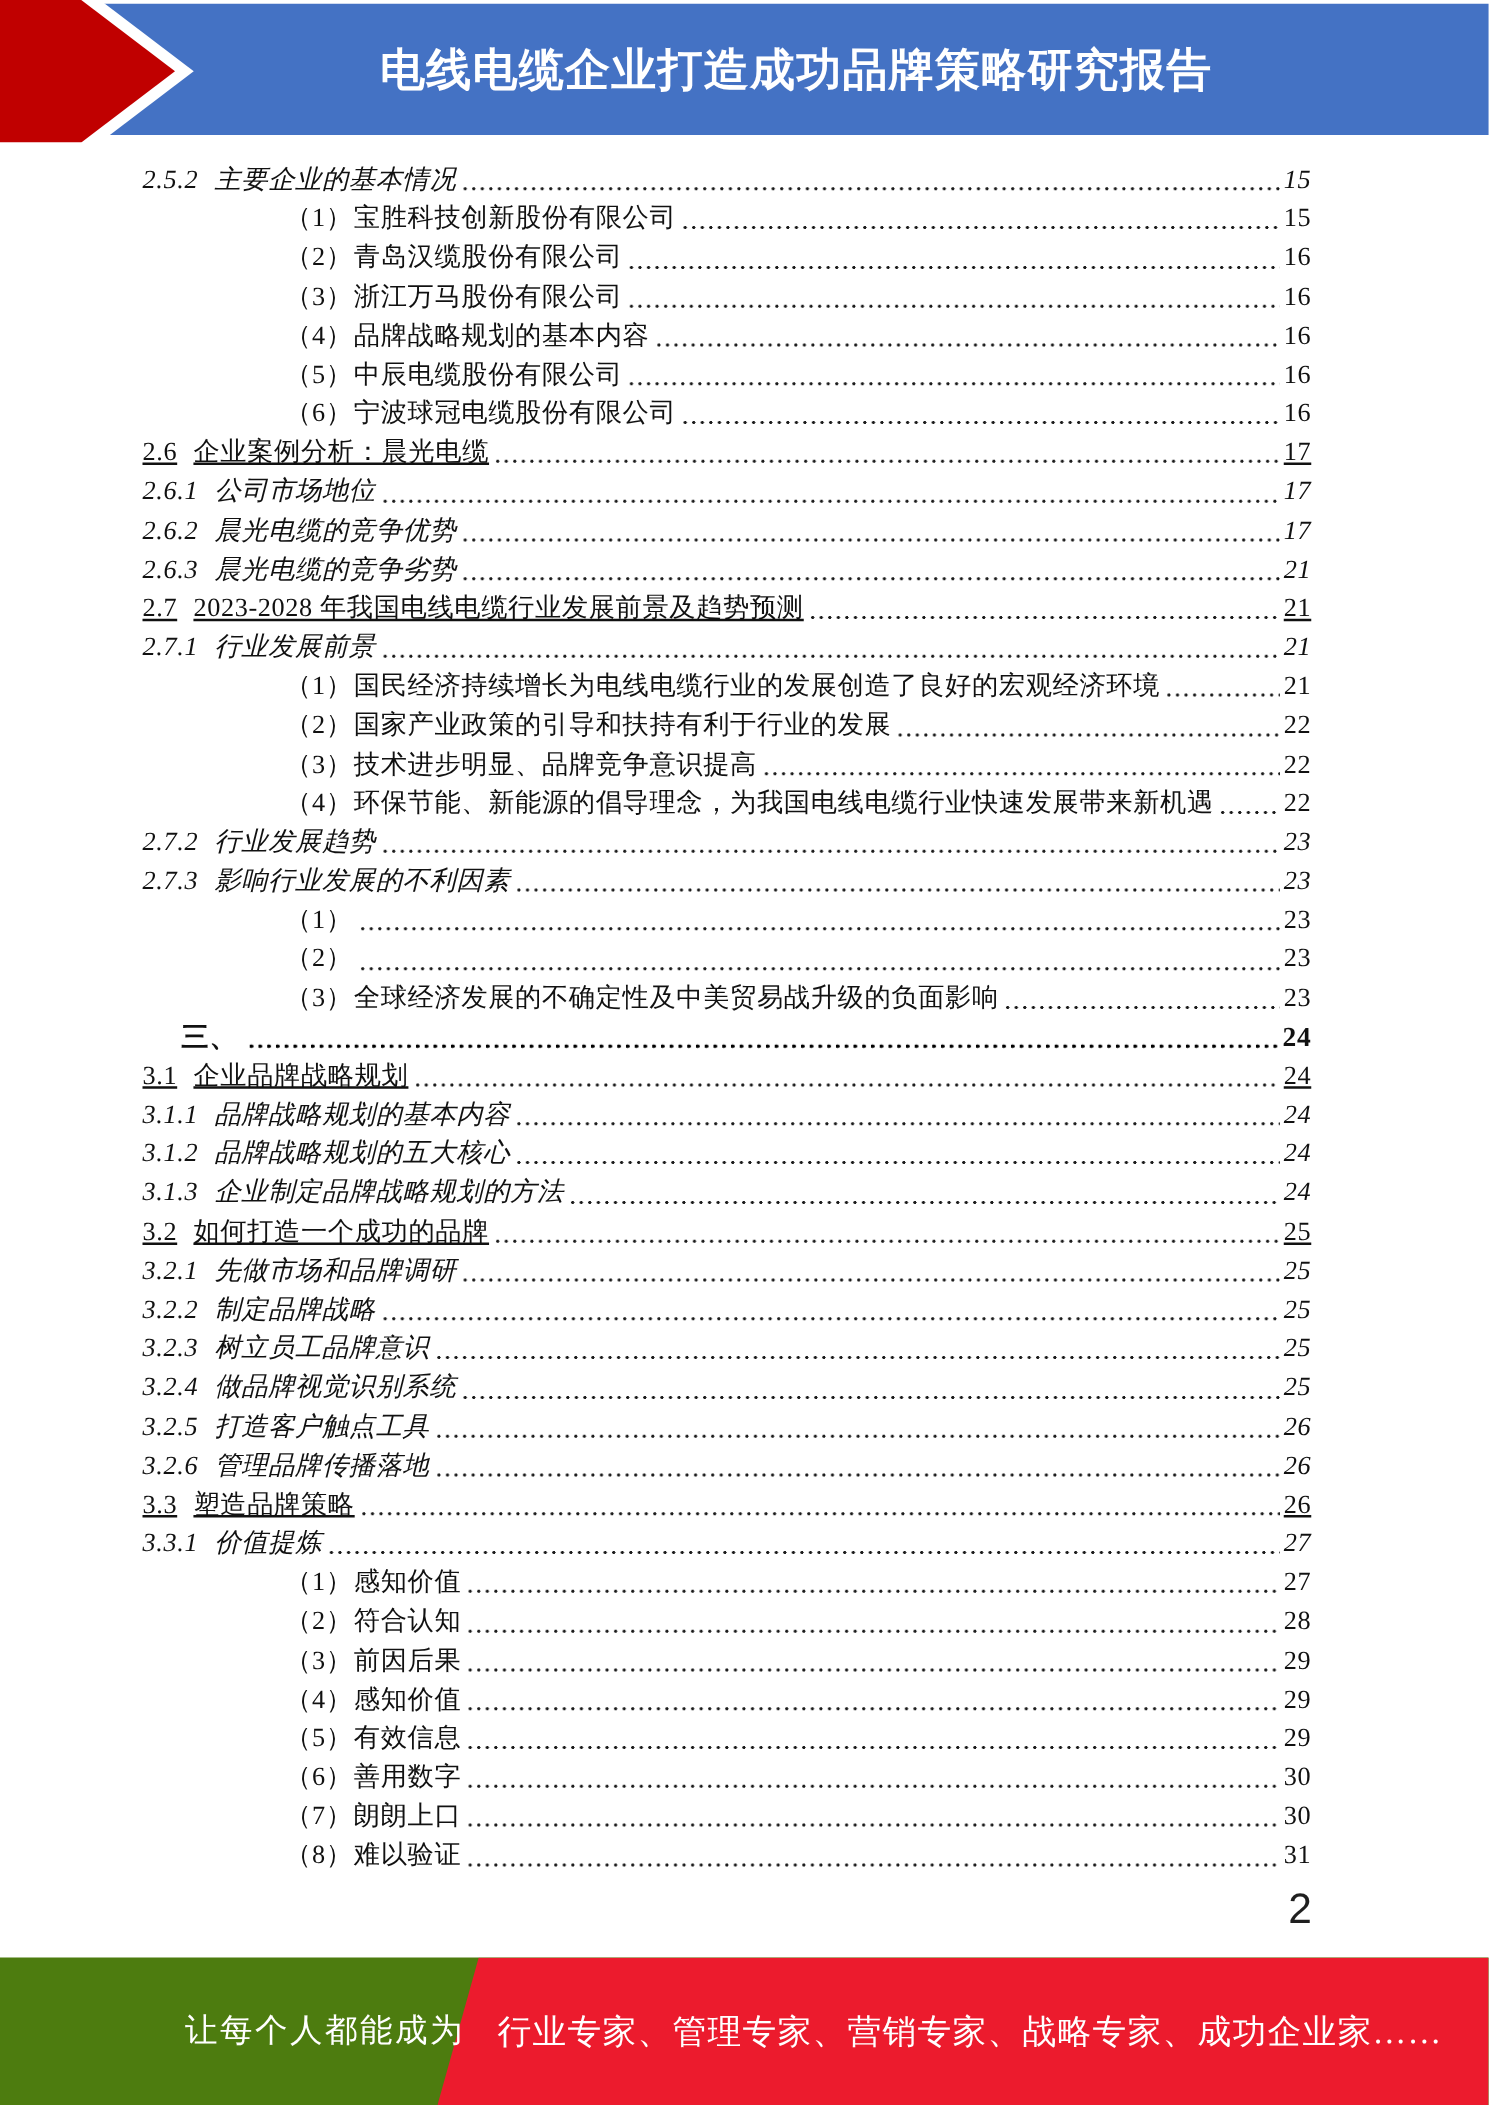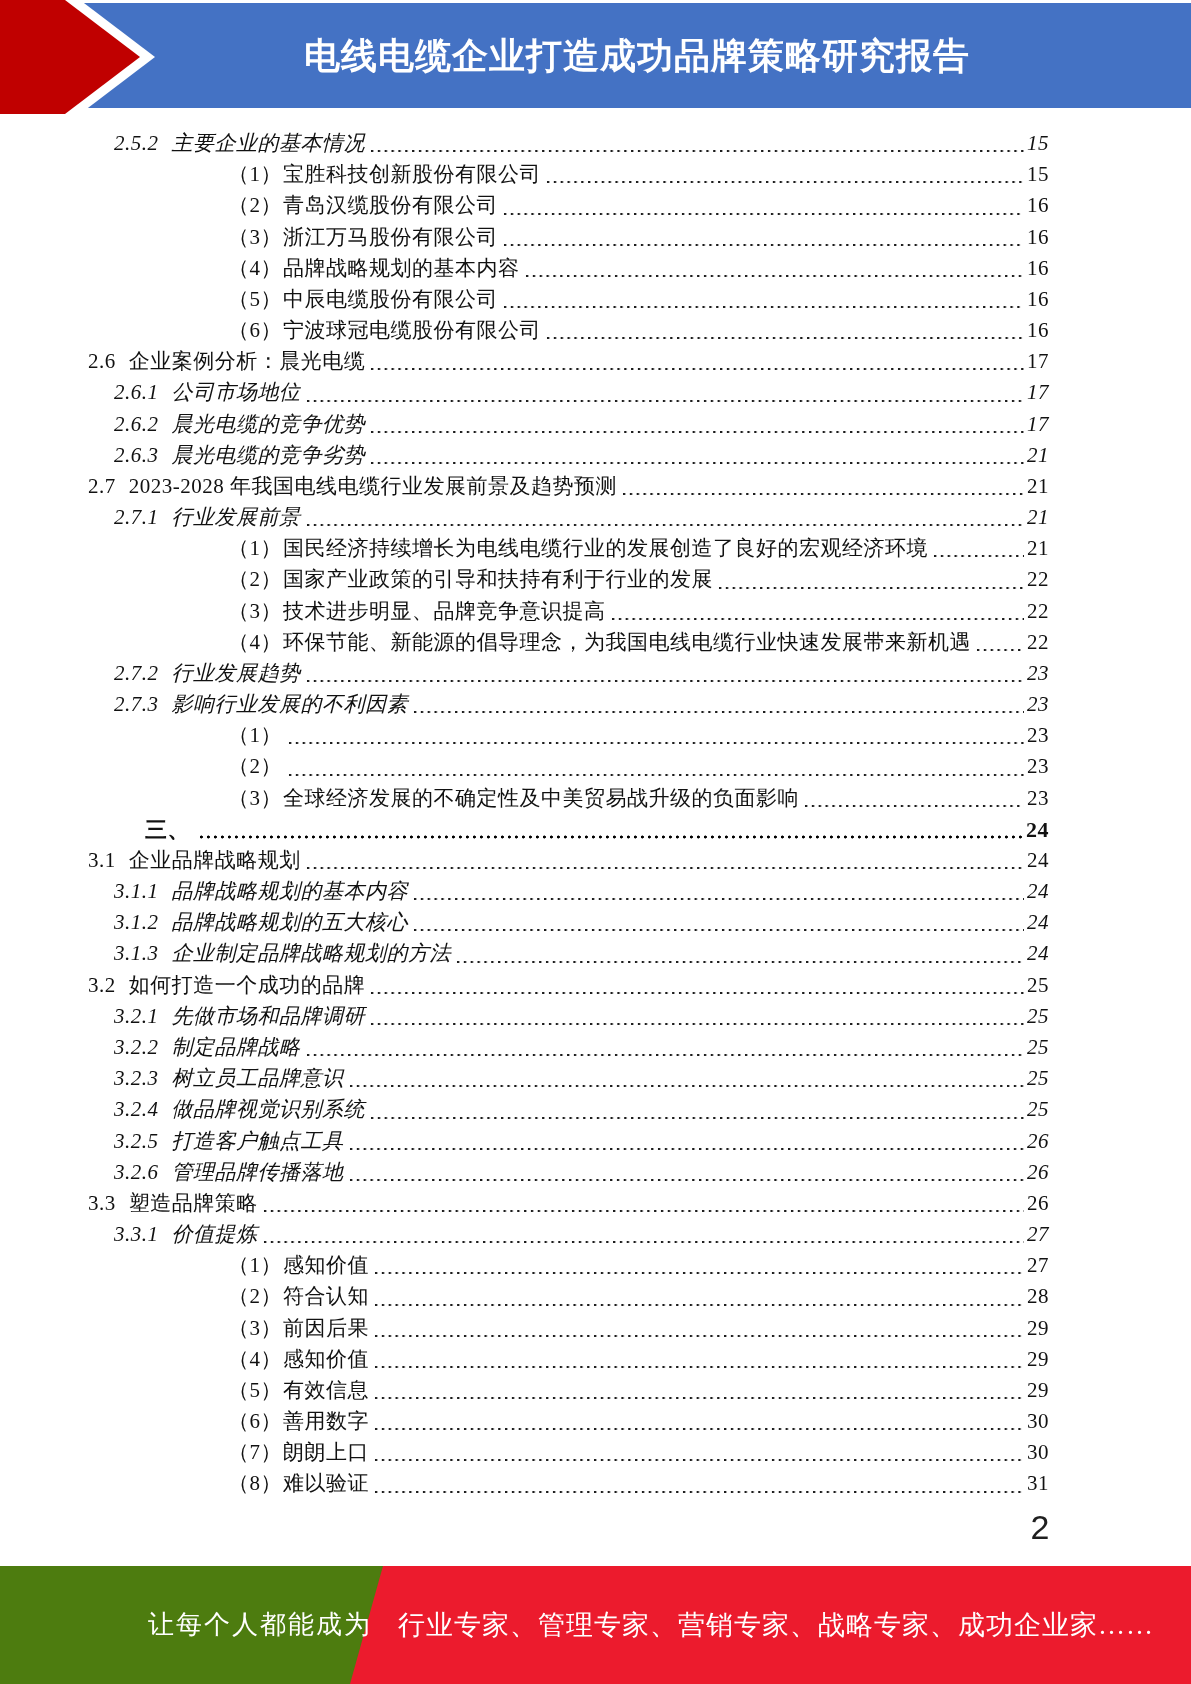--- a/index.html
+++ b/index.html
@@ -21,21 +21,21 @@
   .chevron{position:absolute;left:0;top:0;width:170px;height:114px;z-index:3;}
   
   .toc{position:absolute;left:0;top:129px;width:1049px;}
   .toc-row{
     display:flex;align-items:baseline;height:31.18px;font-size:21px;
     letter-spacing:0.5px;white-space:nowrap;
   }
   .toc-row .num{flex:0 0 auto;}
   .toc-row .t{flex:0 0 auto;}
   .lvl-chapter{padding-left:145px;font-weight:bold;font-size:22px;}
-  .lvl-section{padding-left:88px;}
+  .lvl-section{padding-left:114px;text-decoration:underline;}
   .lvl-subsection{padding-left:114px;font-style:italic;}
   .lvl-item{padding-left:228px;}
   .lvl-section .num,.lvl-subsection .num{margin-right:13px;}
   .lvl-chapter .num{margin-right:4px;}
   .lvl-item .num{margin-right:1px;}
   .leader{
     flex:1 1 auto;align-self:flex-end;height:4px;margin:0 3px 7px 5px;min-width:10px;
     background-image:radial-gradient(circle at 2.2px 2px,#1b1b1b 1.12px,rgba(0,0,0,0) 1.45px);
     background-size:6.85px 4px;background-repeat:repeat-x;
   }

